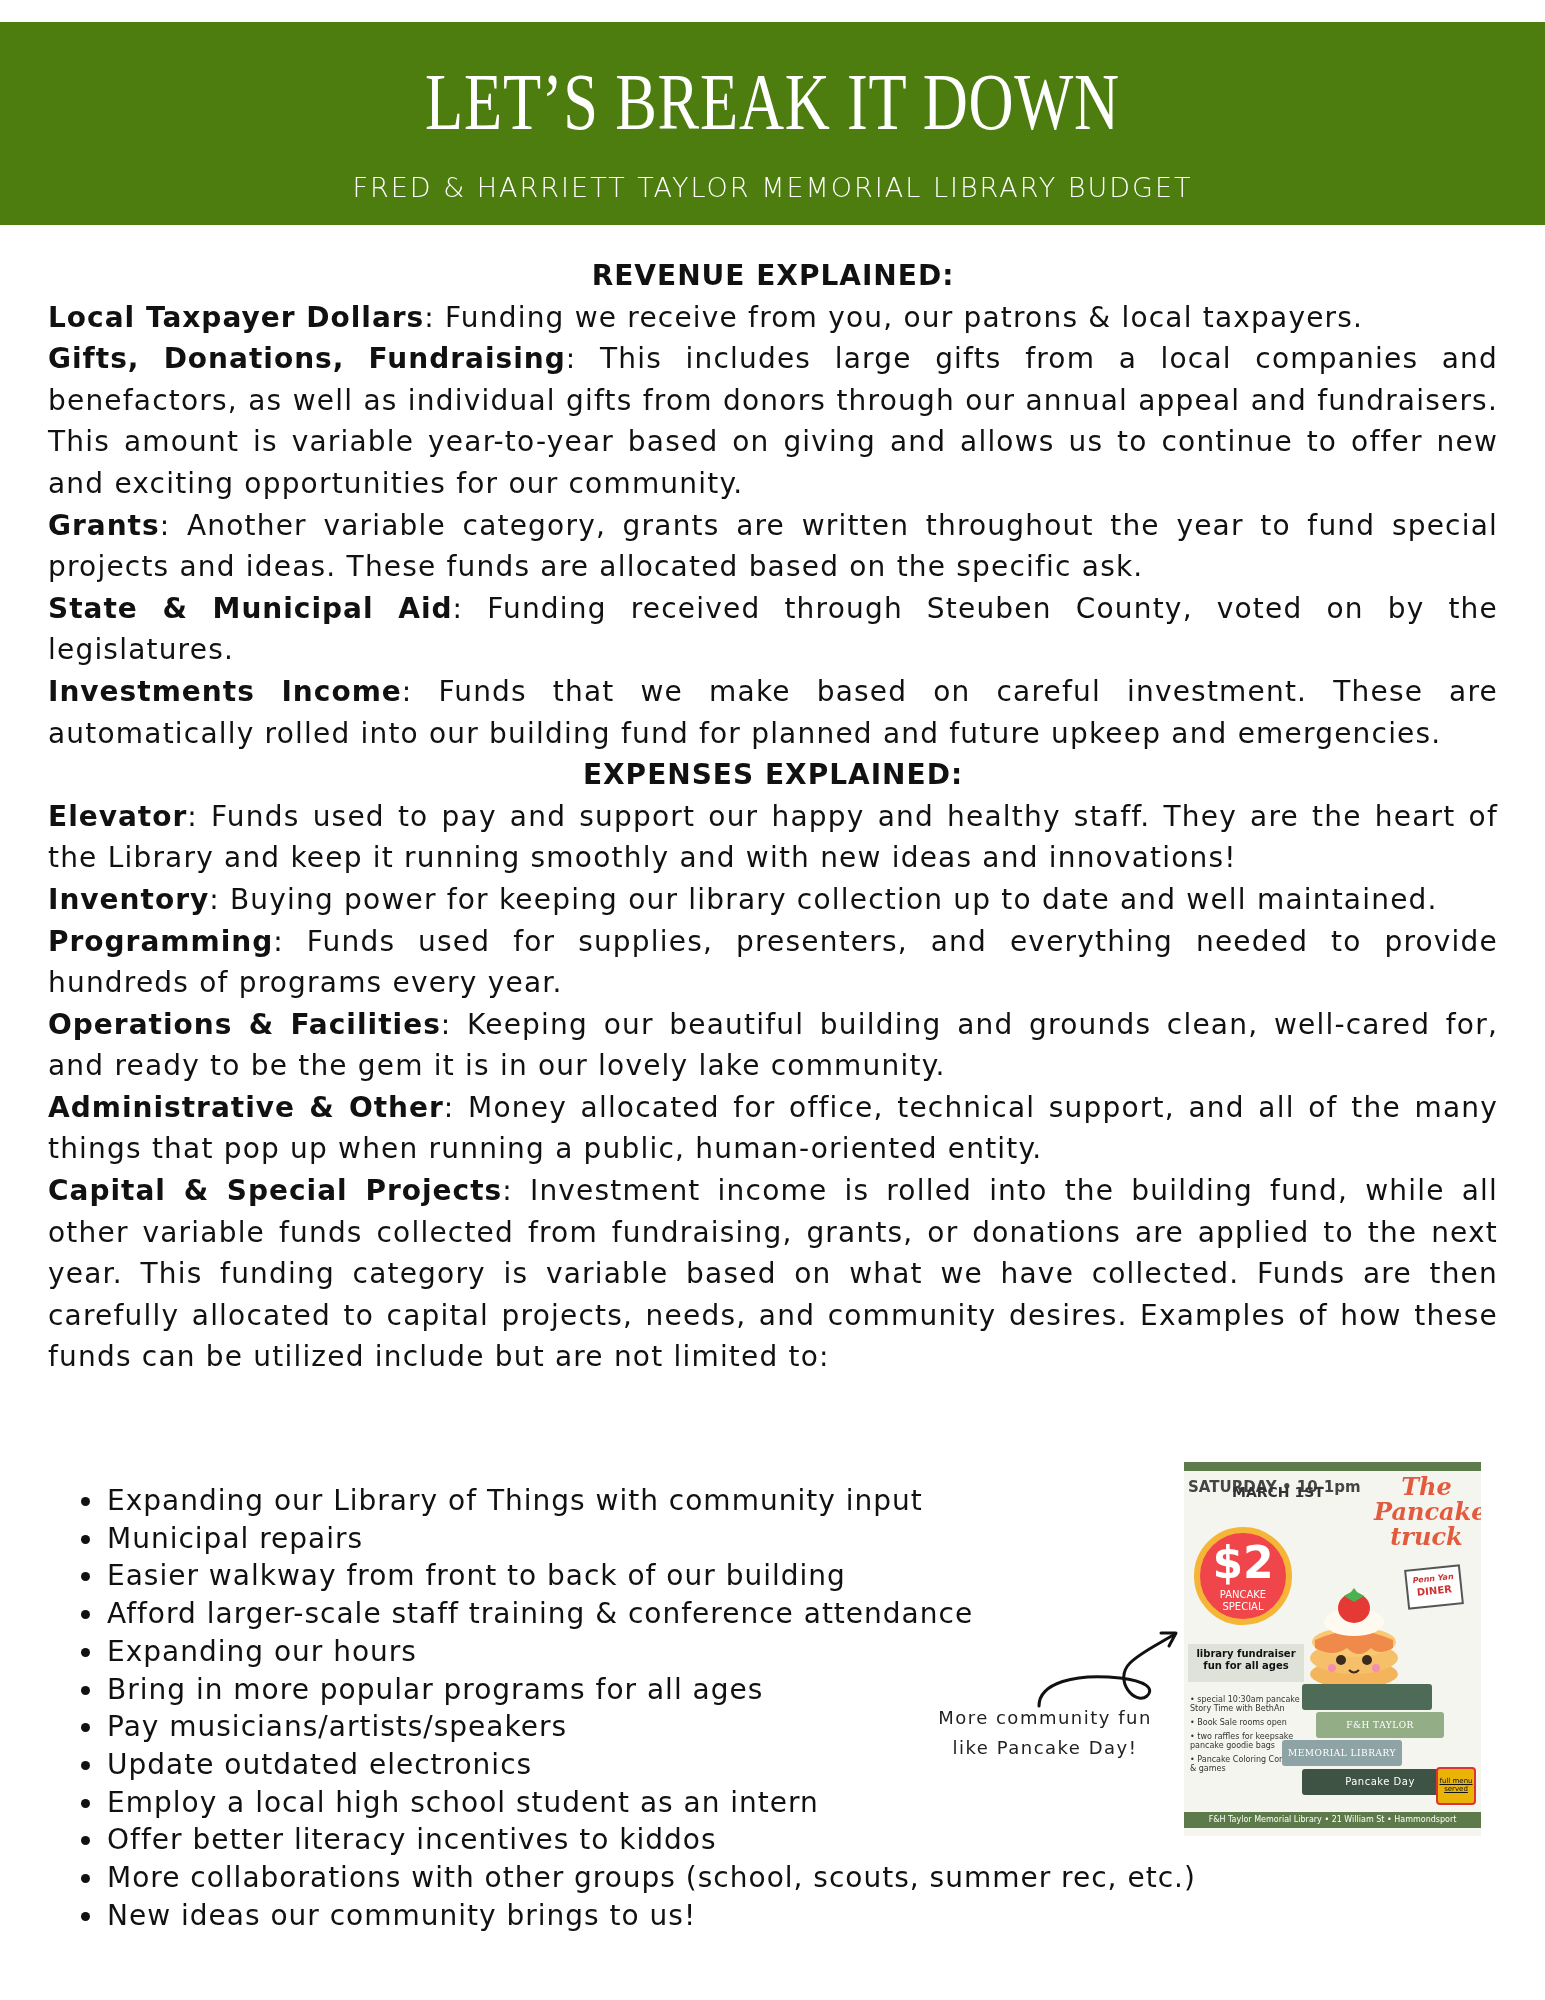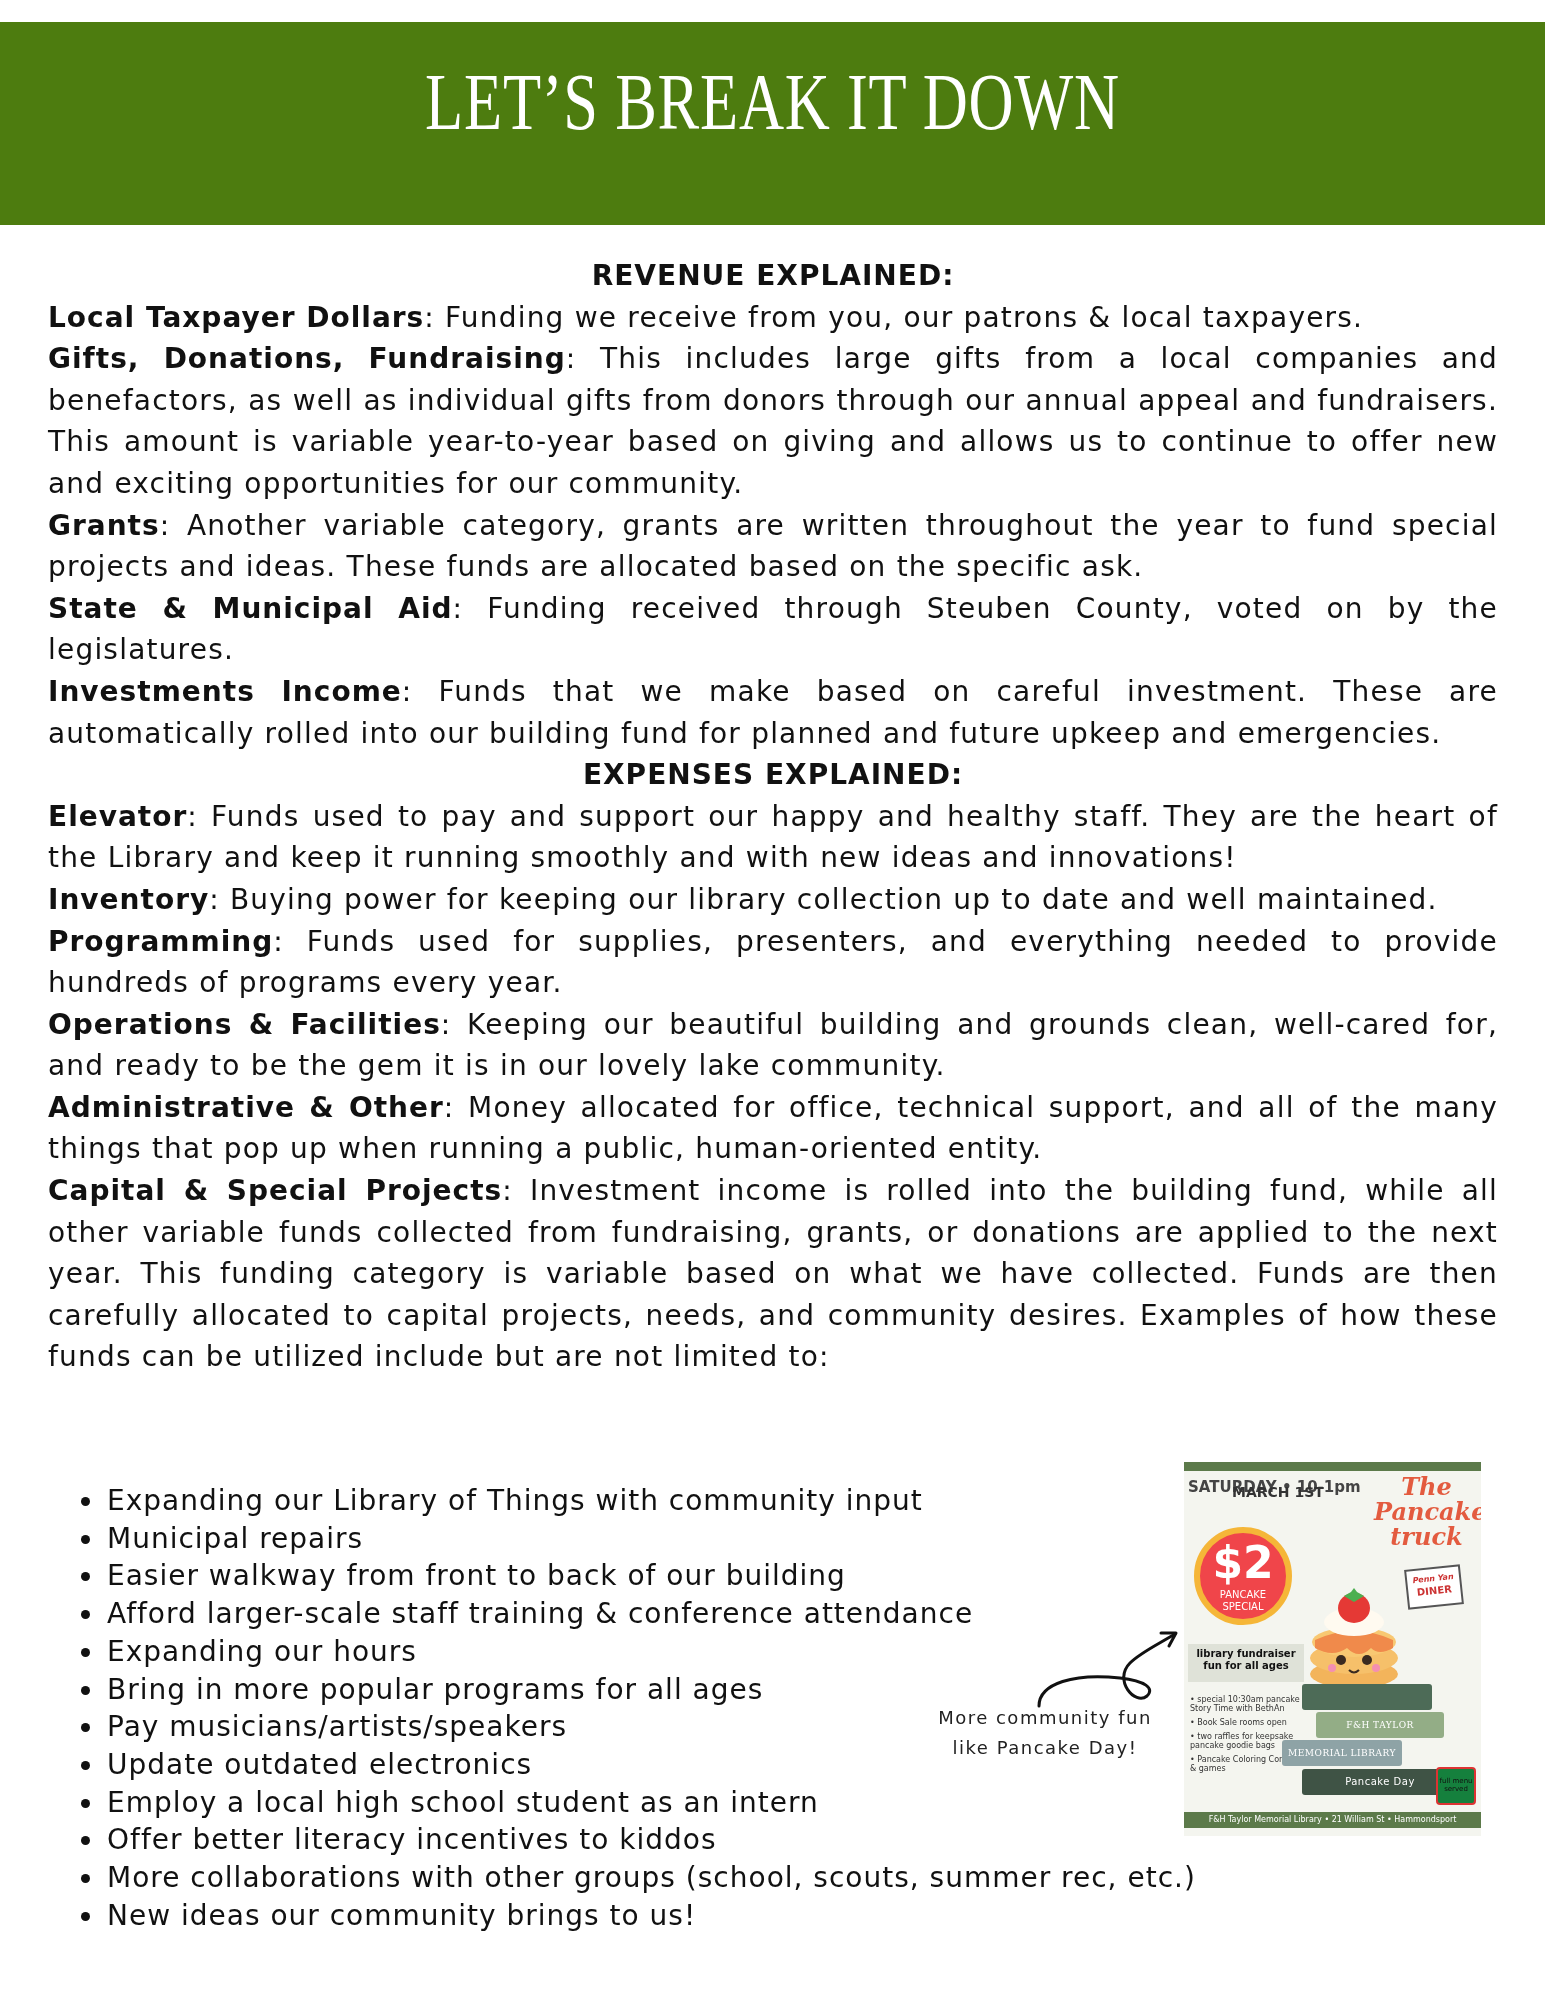--- a/index.html
+++ b/index.html
@@ -67,30 +67,31 @@
   }
   .pancake-stack { position: absolute; left: 115px; top: 120px; width: 110px; height: 110px; }
   .fund-box {
     position: absolute; left: 4px; top: 182px; width: 116px; height: 38px; background: #dfe2d8;
     font-size: 10px; font-weight: bold; text-align: center; line-height: 12px; padding-top: 4px; box-sizing: border-box;
   }
   .events { position: absolute; left: 6px; top: 233px; width: 110px; font-size: 8px; line-height: 9px; color: #333; }
   .events div { margin-bottom: 5px; }
   .book { position: absolute; height: 26px; border-radius: 3px; color: #fff; font-family: "DejaVu Serif", serif;
     font-size: 9px; text-align: center; line-height: 26px; letter-spacing: 0.5px; }
-  .calendar { position: absolute; left: 252px; top: 305px; width: 40px; height: 38px; background: #15803d; border: 2px solid #d33;
-    border-radius: 4px; font-size: 7px; text-align: center; line-height: 8px; box-sizing: border-box; padding-top: 8px; }
+  .calendar { position: absolute; left: 252px; top: 305px; width: 40px; height: 38px; background: #eab308; border: 2px solid #d33;
+    border-radius: 4px; font-size: 7px; text-align: center; line-height: 8px; box-sizing: border-box; padding-top: 8px; text-decoration: underline; }
   .poster-footer { position: absolute; left: 0; bottom: 8px; width: 100%; height: 16px; background: #5c7a4a; color: #fff;
     font-size: 8px; line-height: 16px; text-align: center; white-space: nowrap; }
 </style>
 </head>
 <body>
 
 <div class="banner">
   <div class="banner-title">LET’S BREAK IT DOWN</div>
+  <div class="banner-sub">FRED &amp; HARRIETT TAYLOR MEMORIAL LIBRARY BUDGET</div>
 </div>
 
 <div class="content">
   <div class="section-head">REVENUE EXPLAINED:</div>
   <p class="para"><b>Local Taxpayer Dollars</b><span>: Funding we receive from you, our patrons &amp; local taxpayers.</span></p>
   <p class="para"><b>Gifts, Donations, Fundraising</b><span>: This includes large gifts from a local companies and benefactors, as well as individual gifts from donors through our annual appeal and fundraisers. This amount is variable year-to-year based on giving and allows us to continue to offer new and exciting opportunities for our community.</span></p>
   <p class="para"><b>Grants</b><span>: Another variable category, grants are written throughout the year to fund special projects and ideas. These funds are allocated based on the specific ask.</span></p>
   <p class="para"><b>State &amp; Municipal Aid</b><span>: Funding received through Steuben County, voted on by the legislatures.</span></p>
   <p class="para"><b>Investments Income</b><span>: Funds that we make based on careful investment. These are automatically rolled into our building fund for planned and future upkeep and emergencies.</span></p>
 

